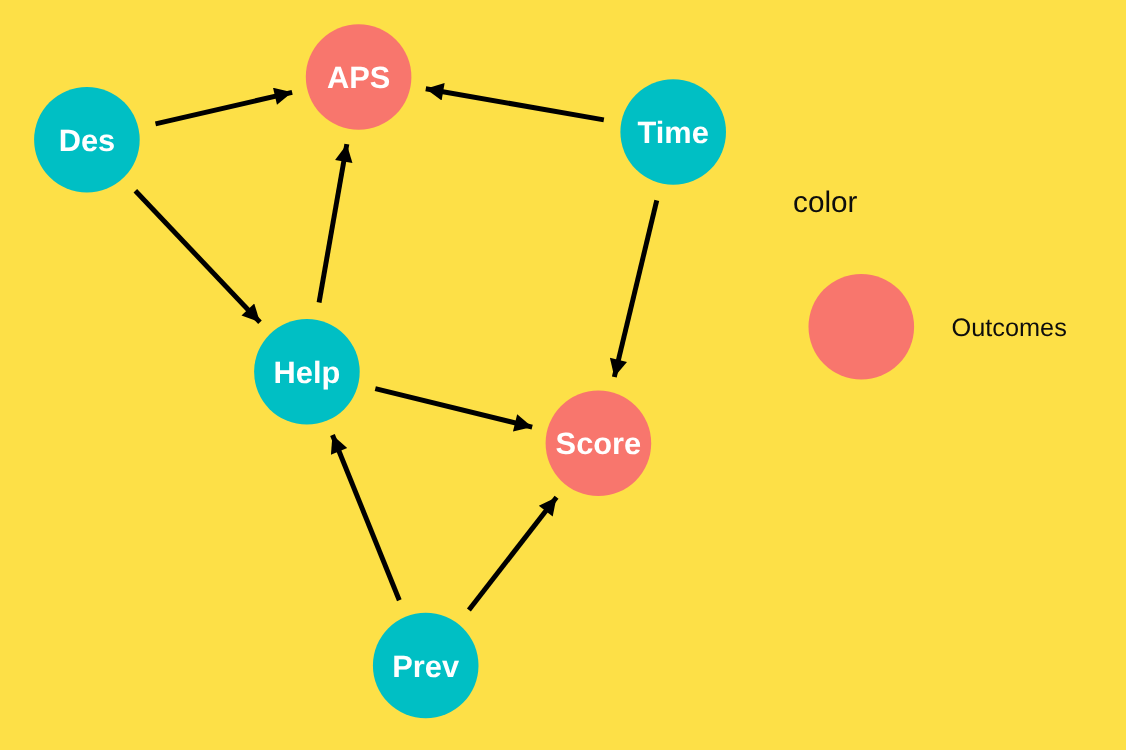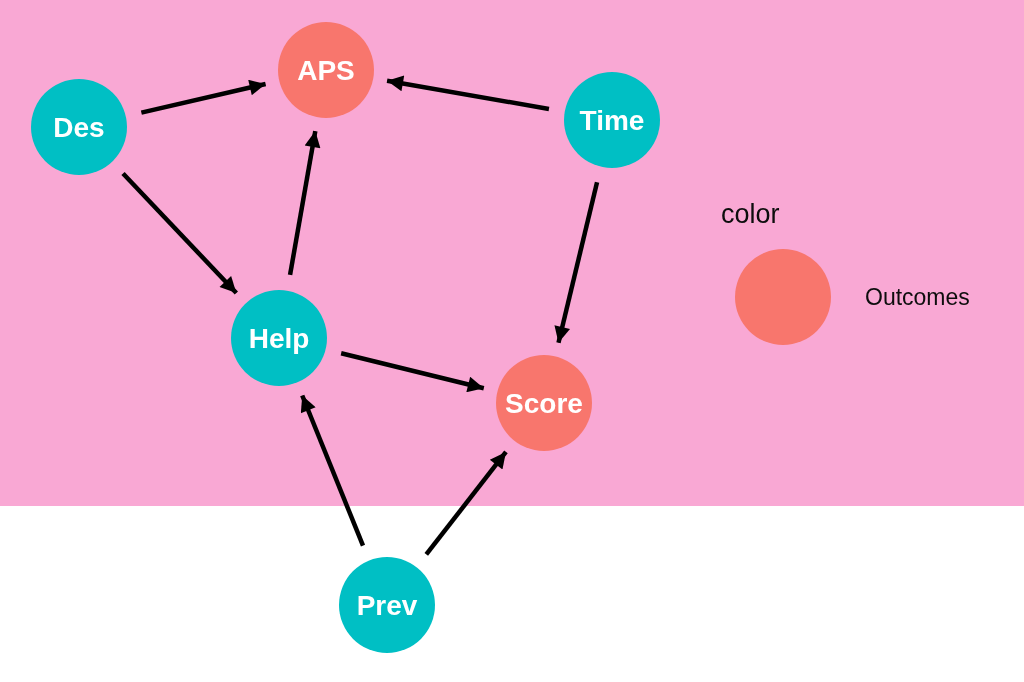--- a/index.html
+++ b/index.html
@@ -7,22 +7,22 @@
     padding: 0;
     width: 1024px;
     height: 682px;
     background: #ffffff;
     overflow: hidden;
     font-family: "Liberation Sans", sans-serif;
   }
   .stage {
     position: relative;
     width: 1024px;
-    height: 506px;
-    background: #f9a8d4;
+    height: 682px;
+    background: #fde047;
   }
   svg.graph {
     position: absolute;
     left: 0;
     top: 0;
   }
   svg.graph text {
     font-family: "Liberation Sans", sans-serif;
     font-weight: bold;
     font-size: 28px;
@@ -33,21 +33,21 @@
     position: absolute;
     left: 0;
     top: 0;
     width: 1024px;
     height: 682px;
     pointer-events: none;
   }
   .legend-title {
     position: absolute;
     left: 721px;
-    top: 200px;
+    top: 170px;
     font-size: 27px;
     color: #0d0d0d;
     line-height: 1.1;
   }
   .legend-row {
     position: absolute;
     left: 735px;
     display: flex;
     align-items: center;
     gap: 34px;

